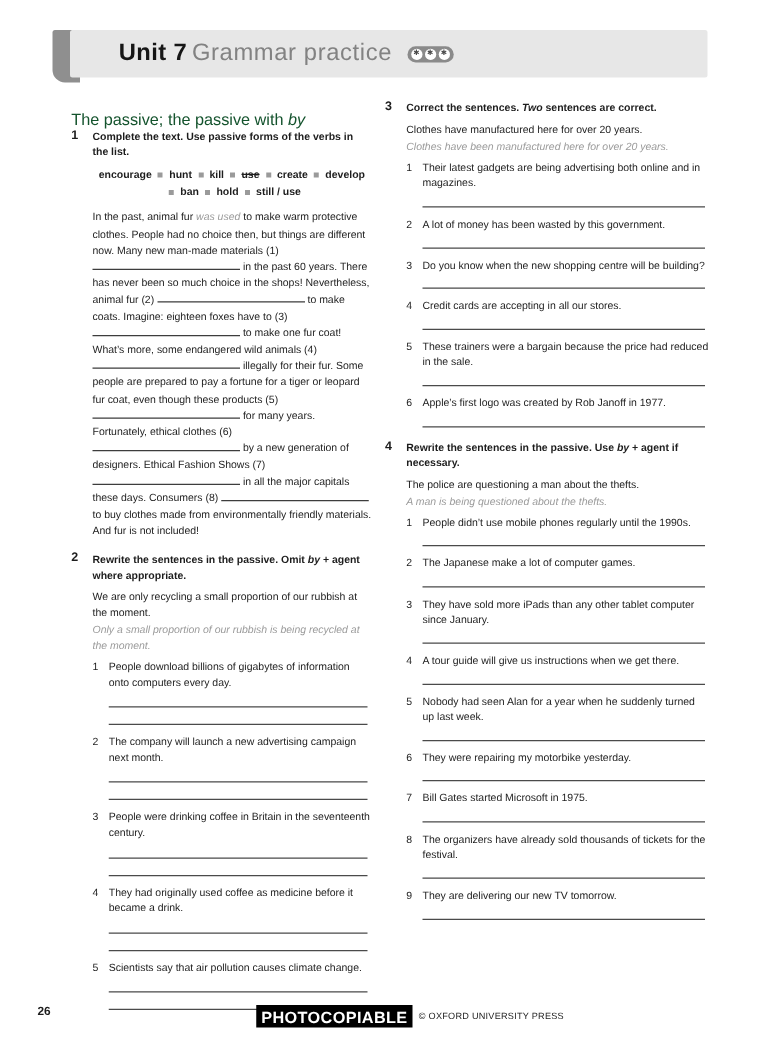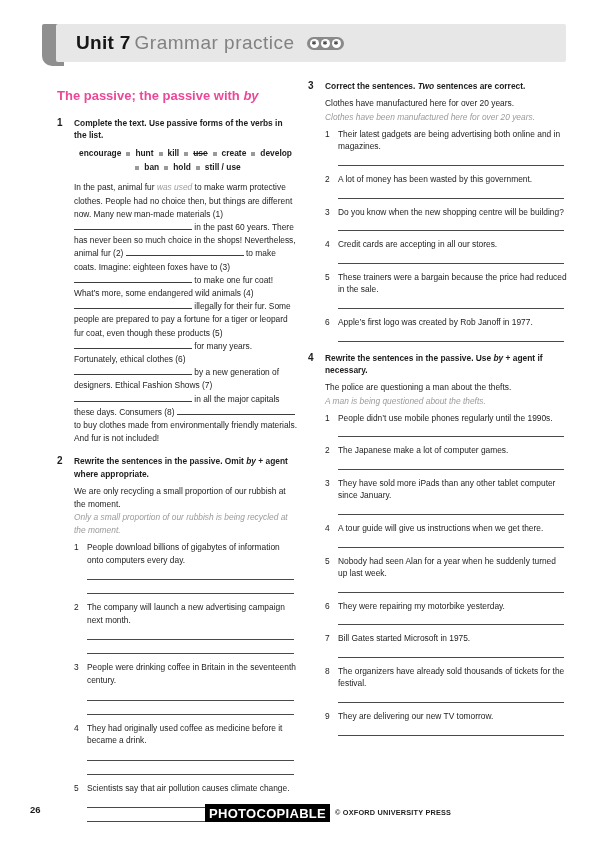--- a/index.html
+++ b/index.html
@@ -11,40 +11,40 @@
 
   
   .header { position:absolute; left:42px; top:22px; right:46px; height:44px; }
   .header-tab {
     position:absolute; left:0; top:2px; width:22px; height:42px;
     background:#8f8f8f; border-radius:2px 0 0 10px;
   }
   .header-box {
     position:absolute; left:14px; top:2px; right:0; height:38px;
     background:#e7e7e7; border-radius:2px;
-    display:flex; align-items:center; padding-left:20px;
+    display:flex; align-items:center; padding-left:39px;
   }
   .unit-label { font-size:19px; font-weight:bold; color:#161616; letter-spacing:0.3px; }
   .header-title { font-size:19px; font-weight:400; color:#828282; margin-left:4px; letter-spacing:0.5px; }
   .stars-badge {
     margin-left:12px; background:#8a8a8a; border-radius:8px;
     display:inline-flex; align-items:center; gap:2px; padding:2px 3px; height:13px;
   }
   .star-circle {
     width:9px; height:9px; background:#ffffff; border-radius:50%;
     display:inline-flex; align-items:center; justify-content:center;
     font-size:6px; line-height:9px; color:#4a4a4a;
   }
 
   
   .content { position:absolute; top:88px; left:57px; width:510px; display:flex; gap:11px; }
   .col-left  { width:240px; }
   .col-right { width:259px; margin-top:-8px; }
 
-  .section-title { font-size:13px; font-weight:bold; color:#ec4899; margin-bottom:14px; }
+  .section-title { font-size:13px; font-weight:normal; color:#14532d; margin-bottom:0; }
   .section-title i { font-style:italic; }
 
   .exercise { margin-bottom:10px; }
   .ex-head { display:flex; margin-bottom:5px; }
   .ex-num  { flex:none; width:17px; font-size:10px; font-weight:bold; }
   .ex-instr{ font-size:8.4px; font-weight:bold; line-height:12.2px; }
   .ex-instr i { font-style:italic; }
   .ex-body { margin-left:17px; font-size:8.4px; line-height:12.8px; }
 
   
@@ -70,21 +70,21 @@
   .lines-2 .answer-line { margin-top:6px; }
 
   
   .footer { position:absolute; left:30px; right:46px; bottom:32px; height:12px; }
   .page-num { position:absolute; left:0; top:0; font-size:9.5px; font-weight:bold; }
   .footer-center { position:absolute; left:175px; top:0; display:flex; align-items:center; gap:5px; }
   .photocopiable {
     background:#000000; color:#ffffff; font-size:13px; font-weight:bold;
     padding:1.5px 4px 1px 4px; letter-spacing:0.3px;
   }
-  .copyright { font-size:7.3px; color:#222222; font-weight:bold; letter-spacing:0.2px; }
+  .copyright { font-size:7.3px; color:#222222; font-weight:normal; letter-spacing:0.2px; }
 </style>
 </head>
 <body>
 
 <div class="page">
 
   <div class="header">
     <div class="header-tab"></div>
     <div class="header-box">
       <span class="unit-label">Unit 7</span>

